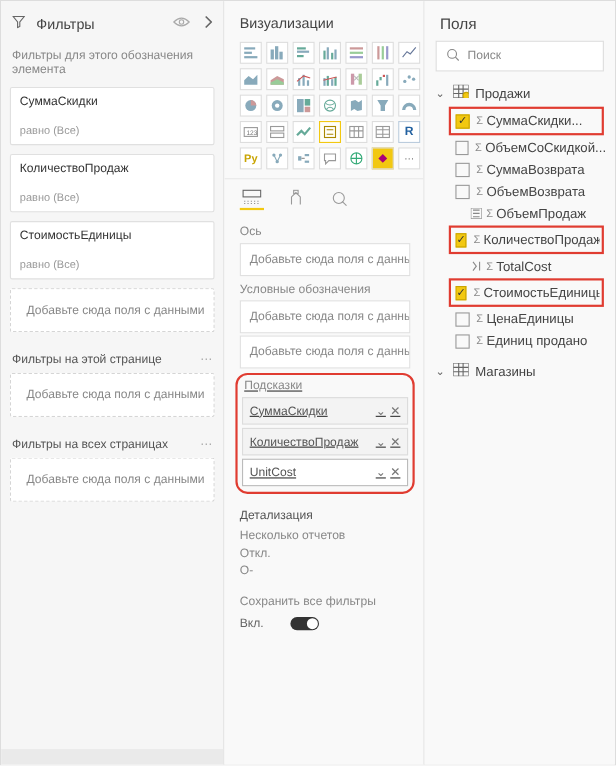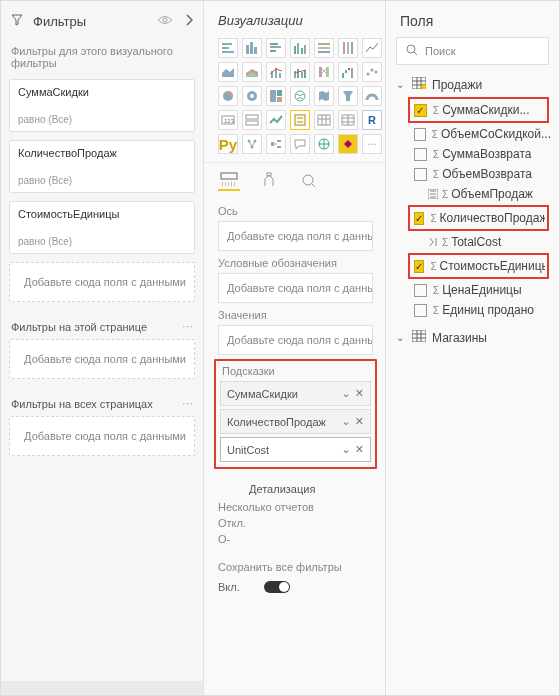--- a/index.html
+++ b/index.html
@@ -81,38 +81,38 @@
     color: #555;
   }
   .dots { color: #aaa; letter-spacing: 0px; }
   .bottom-bar {
     height: 14px;
     background: #eaeaea;
     margin-top: auto;
   }
 
   
-  .viz-header { font-size: 13px; color: #444; padding: 12px 10px 8px 14px; font-style: italic; }
+  .viz-header { font-size: 13px; color: #444; padding: 12px 10px 8px 14px; }
   .viz-grid {
     display: grid;
     grid-template-columns: repeat(7, 20px);
     gap: 4px 4px;
     padding: 2px 10px 8px 14px;
   }
   .viz-cell {
     width: 20px; height: 20px;
     background: #fff;
     border: 1px solid #ddd;
     display: flex; align-items: center; justify-content: center;
     font-size: 9px; color: #777;
   }
   .viz-cell.selected { border-color: #f2c811; background:#fffef8; }
   .viz-cell svg { width: 14px; height: 14px; }
   .viz-cell.rcell { color:#2261a0; font-weight:bold; font-size:11px; border-color:#bcd; }
-  .viz-cell.pycell { color:#c9a400; font-weight:bold; font-size:15px; }
+  .viz-cell.pycell { color:#c9a400; font-weight:bold; font-size:10px; }
   .viz-cell.globe { color:#3a7; }
   .viz-cell.pbi { background:#f2c811; }
 
   .viz-tabs {
     display: flex;
     gap: 18px;
     padding: 6px 12px 4px 14px;
     border-top: 1px solid #e8e8e8;
   }
   .viz-tab {
@@ -133,21 +133,22 @@
     padding: 8px 8px;
     display:flex; align-items:center; justify-content: space-between;
     color:#888; font-size:11px;
     margin-bottom: 2px;
     white-space: nowrap; overflow: hidden;
   }
   .red-outline {
     border: 2px solid #e03c31;
     padding: 2px;
     margin: 2px 8px 4px 10px;
-    border-radius: 1px;
+    border-radius: 11px;
+    text-decoration: underline;
   }
   .red-outline .field-label { margin: 2px 2px 4px 4px; }
   .well-group { padding: 0 2px; }
   .chip {
     background: #f3f3f3;
     border: 1px solid #dcdcdc;
     display:flex; align-items:center; justify-content: space-between;
     padding: 5px 6px;
     margin-bottom: 3px;
     font-size: 11px;
@@ -231,21 +232,21 @@
               <circle cx="8" cy="5" r="2" fill="none" stroke="#aaa"></circle>
             </svg>
         </span>
         <span class="chev">
           <svg width="8" height="12" viewBox="0 0 8 12">
               <path d="M2 1 L7 6 L2 11" fill="none" stroke="#666" stroke-width="1.5"></path>
             </svg>
         </span>
       </div>
     </div>
-    <div class="subhead">Фильтры для этого визуального фильтры</div>
+    <div class="subhead">Фильтры для этого обозначения элемента</div>
 
     <div class="filter-card">
       <div class="name">СуммаСкидки</div>
       <div class="desc">равно (Все)</div>
     </div>
     <div class="filter-card">
       <div class="name">КоличествоПродаж</div>
       <div class="desc">равно (Все)</div>
     </div>
     <div class="filter-card">
@@ -515,21 +516,20 @@
 
     <div class="field-section">
       <div class="field-label">Ось</div>
       <div class="field-well">
           <span>Добавьте сюда поля с данными</span>
         </div>
       <div class="field-label">Условные обозначения</div>
       <div class="field-well">
           <span>Добавьте сюда поля с данными</span>
         </div>
-      <div class="field-label">Значения</div>
       <div class="field-well">
           <span>Добавьте сюда поля с данными</span>
         </div>
     </div>
 
     <div class="red-outline">
       <div class="field-label">Подсказки</div>
       <div class="well-group">
         <div class="chip">
           <span>СуммаСкидки</span>
@@ -549,21 +549,21 @@
           <span>UnitCost</span>
           <span class="right">
               <span>⌄</span>
               <span class="x">✕</span>
             </span>
         </div>
       </div>
     </div>
 
     <div class="field-section">
-      <div class="field-label" style="color:#555;margin-left:31px;">Детализация</div>
+      <div class="field-label" style="color:#555;">Детализация</div>
     </div>
     <div class="detail-row">Несколько отчетов</div>
     <div class="detail-row" style="display:flex; gap:4px;flex-direction:column;">
       <span>Откл.</span>
       <span>О-</span>
       <span style="flex:1"></span>
     </div>
     <div class="detail-row" style="margin-top:8px;">Сохранить все фильтры</div>
     <div class="toggle-row">
       <span>Вкл.</span>

